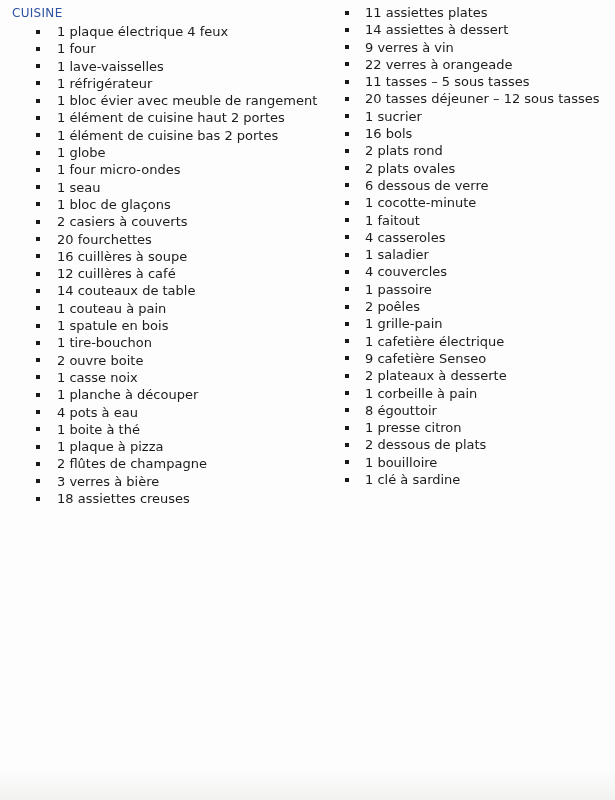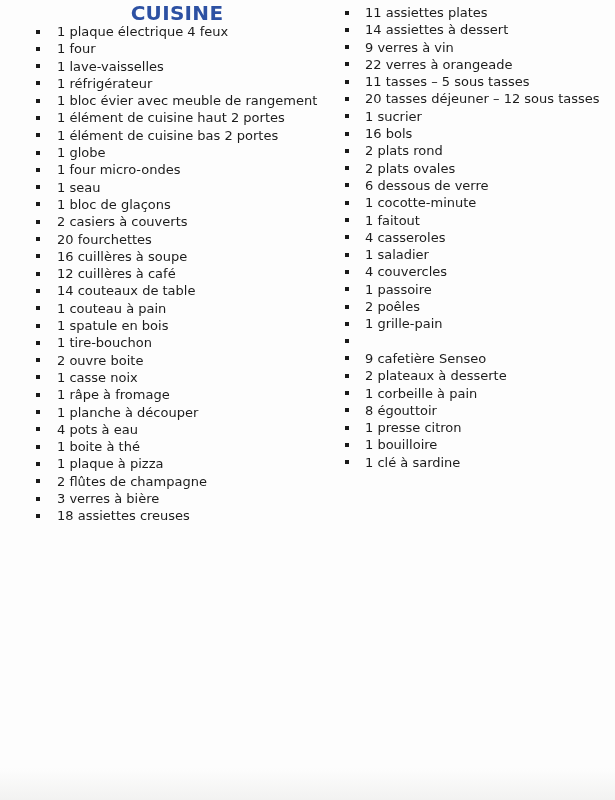--- a/index.html
+++ b/index.html
@@ -17,26 +17,25 @@
   .page {
     position: relative;
     width: 615px; height: 800px;
     background: linear-gradient(var(--page-bg) 0%, var(--page-bg) 96%, #f2f2f1 100%);
     overflow: hidden;
   }
   .col { position: absolute; top: 4px; }
   .col-left  { left: 12px;  width: 330px; }
   .col-right { left: 345px; width: 268px; }
   .title {
-    font-size: 20px;
+    font-size: 12px;
     line-height: 19px;
-    font-weight: bold;
+    font-weight: normal;
     letter-spacing: 0.3px;
     color: var(--title-color);
-    text-align: center;
   }
   ul.list { list-style: none; }
   .list-item {
     position: relative;
     height: 17.3px;
     font-size: 13px;
     line-height: 17.3px;
     color: var(--text-color);
     white-space: nowrap;
   }
@@ -72,21 +71,20 @@
         <li class="list-item"><span class="bullet"></span><span class="item-text">2 casiers à couverts</span></li>
         <li class="list-item"><span class="bullet"></span><span class="item-text">20 fourchettes</span></li>
         <li class="list-item"><span class="bullet"></span><span class="item-text">16 cuillères à soupe</span></li>
         <li class="list-item"><span class="bullet"></span><span class="item-text">12 cuillères à café</span></li>
         <li class="list-item"><span class="bullet"></span><span class="item-text">14 couteaux de table</span></li>
         <li class="list-item"><span class="bullet"></span><span class="item-text">1 couteau à pain</span></li>
         <li class="list-item"><span class="bullet"></span><span class="item-text">1 spatule en bois</span></li>
         <li class="list-item"><span class="bullet"></span><span class="item-text">1 tire-bouchon</span></li>
         <li class="list-item"><span class="bullet"></span><span class="item-text">2 ouvre boite</span></li>
         <li class="list-item"><span class="bullet"></span><span class="item-text">1 casse noix</span></li>
-        <li class="list-item"><span class="bullet"></span><span class="item-text">1 râpe à fromage</span></li>
         <li class="list-item"><span class="bullet"></span><span class="item-text">1 planche à découper</span></li>
         <li class="list-item"><span class="bullet"></span><span class="item-text">4 pots à eau</span></li>
         <li class="list-item"><span class="bullet"></span><span class="item-text">1 boite à thé</span></li>
         <li class="list-item"><span class="bullet"></span><span class="item-text">1 plaque à pizza</span></li>
         <li class="list-item"><span class="bullet"></span><span class="item-text">2 flûtes de champagne</span></li>
         <li class="list-item"><span class="bullet"></span><span class="item-text">3 verres à bière</span></li>
         <li class="list-item"><span class="bullet"></span><span class="item-text">18 assiettes creuses</span></li>
       </ul>
   </div>
   <div class="col col-right">
@@ -103,23 +101,24 @@
         <li class="list-item"><span class="bullet"></span><span class="item-text">2 plats ovales</span></li>
         <li class="list-item"><span class="bullet"></span><span class="item-text">6 dessous de verre</span></li>
         <li class="list-item"><span class="bullet"></span><span class="item-text">1 cocotte-minute</span></li>
         <li class="list-item"><span class="bullet"></span><span class="item-text">1 faitout</span></li>
         <li class="list-item"><span class="bullet"></span><span class="item-text">4 casseroles</span></li>
         <li class="list-item"><span class="bullet"></span><span class="item-text">1 saladier</span></li>
         <li class="list-item"><span class="bullet"></span><span class="item-text">4 couvercles</span></li>
         <li class="list-item"><span class="bullet"></span><span class="item-text">1 passoire</span></li>
         <li class="list-item"><span class="bullet"></span><span class="item-text">2 poêles</span></li>
         <li class="list-item"><span class="bullet"></span><span class="item-text">1 grille-pain</span></li>
-        <li class="list-item"><span class="bullet"></span></li>
+        <li class="list-item"><span class="bullet"></span><span class="item-text">1 cafetière électrique</span></li>
         <li class="list-item"><span class="bullet"></span><span class="item-text">9 cafetière Senseo</span></li>
         <li class="list-item"><span class="bullet"></span><span class="item-text">2 plateaux à desserte</span></li>
         <li class="list-item"><span class="bullet"></span><span class="item-text">1 corbeille à pain</span></li>
         <li class="list-item"><span class="bullet"></span><span class="item-text">8 égouttoir</span></li>
         <li class="list-item"><span class="bullet"></span><span class="item-text">1 presse citron</span></li>
+        <li class="list-item"><span class="bullet"></span><span class="item-text">2 dessous de plats</span></li>
         <li class="list-item"><span class="bullet"></span><span class="item-text">1 bouilloire</span></li>
         <li class="list-item"><span class="bullet"></span><span class="item-text">1 clé à sardine</span></li>
       </ul>
   </div>
 </div>
 
 </body></html>

